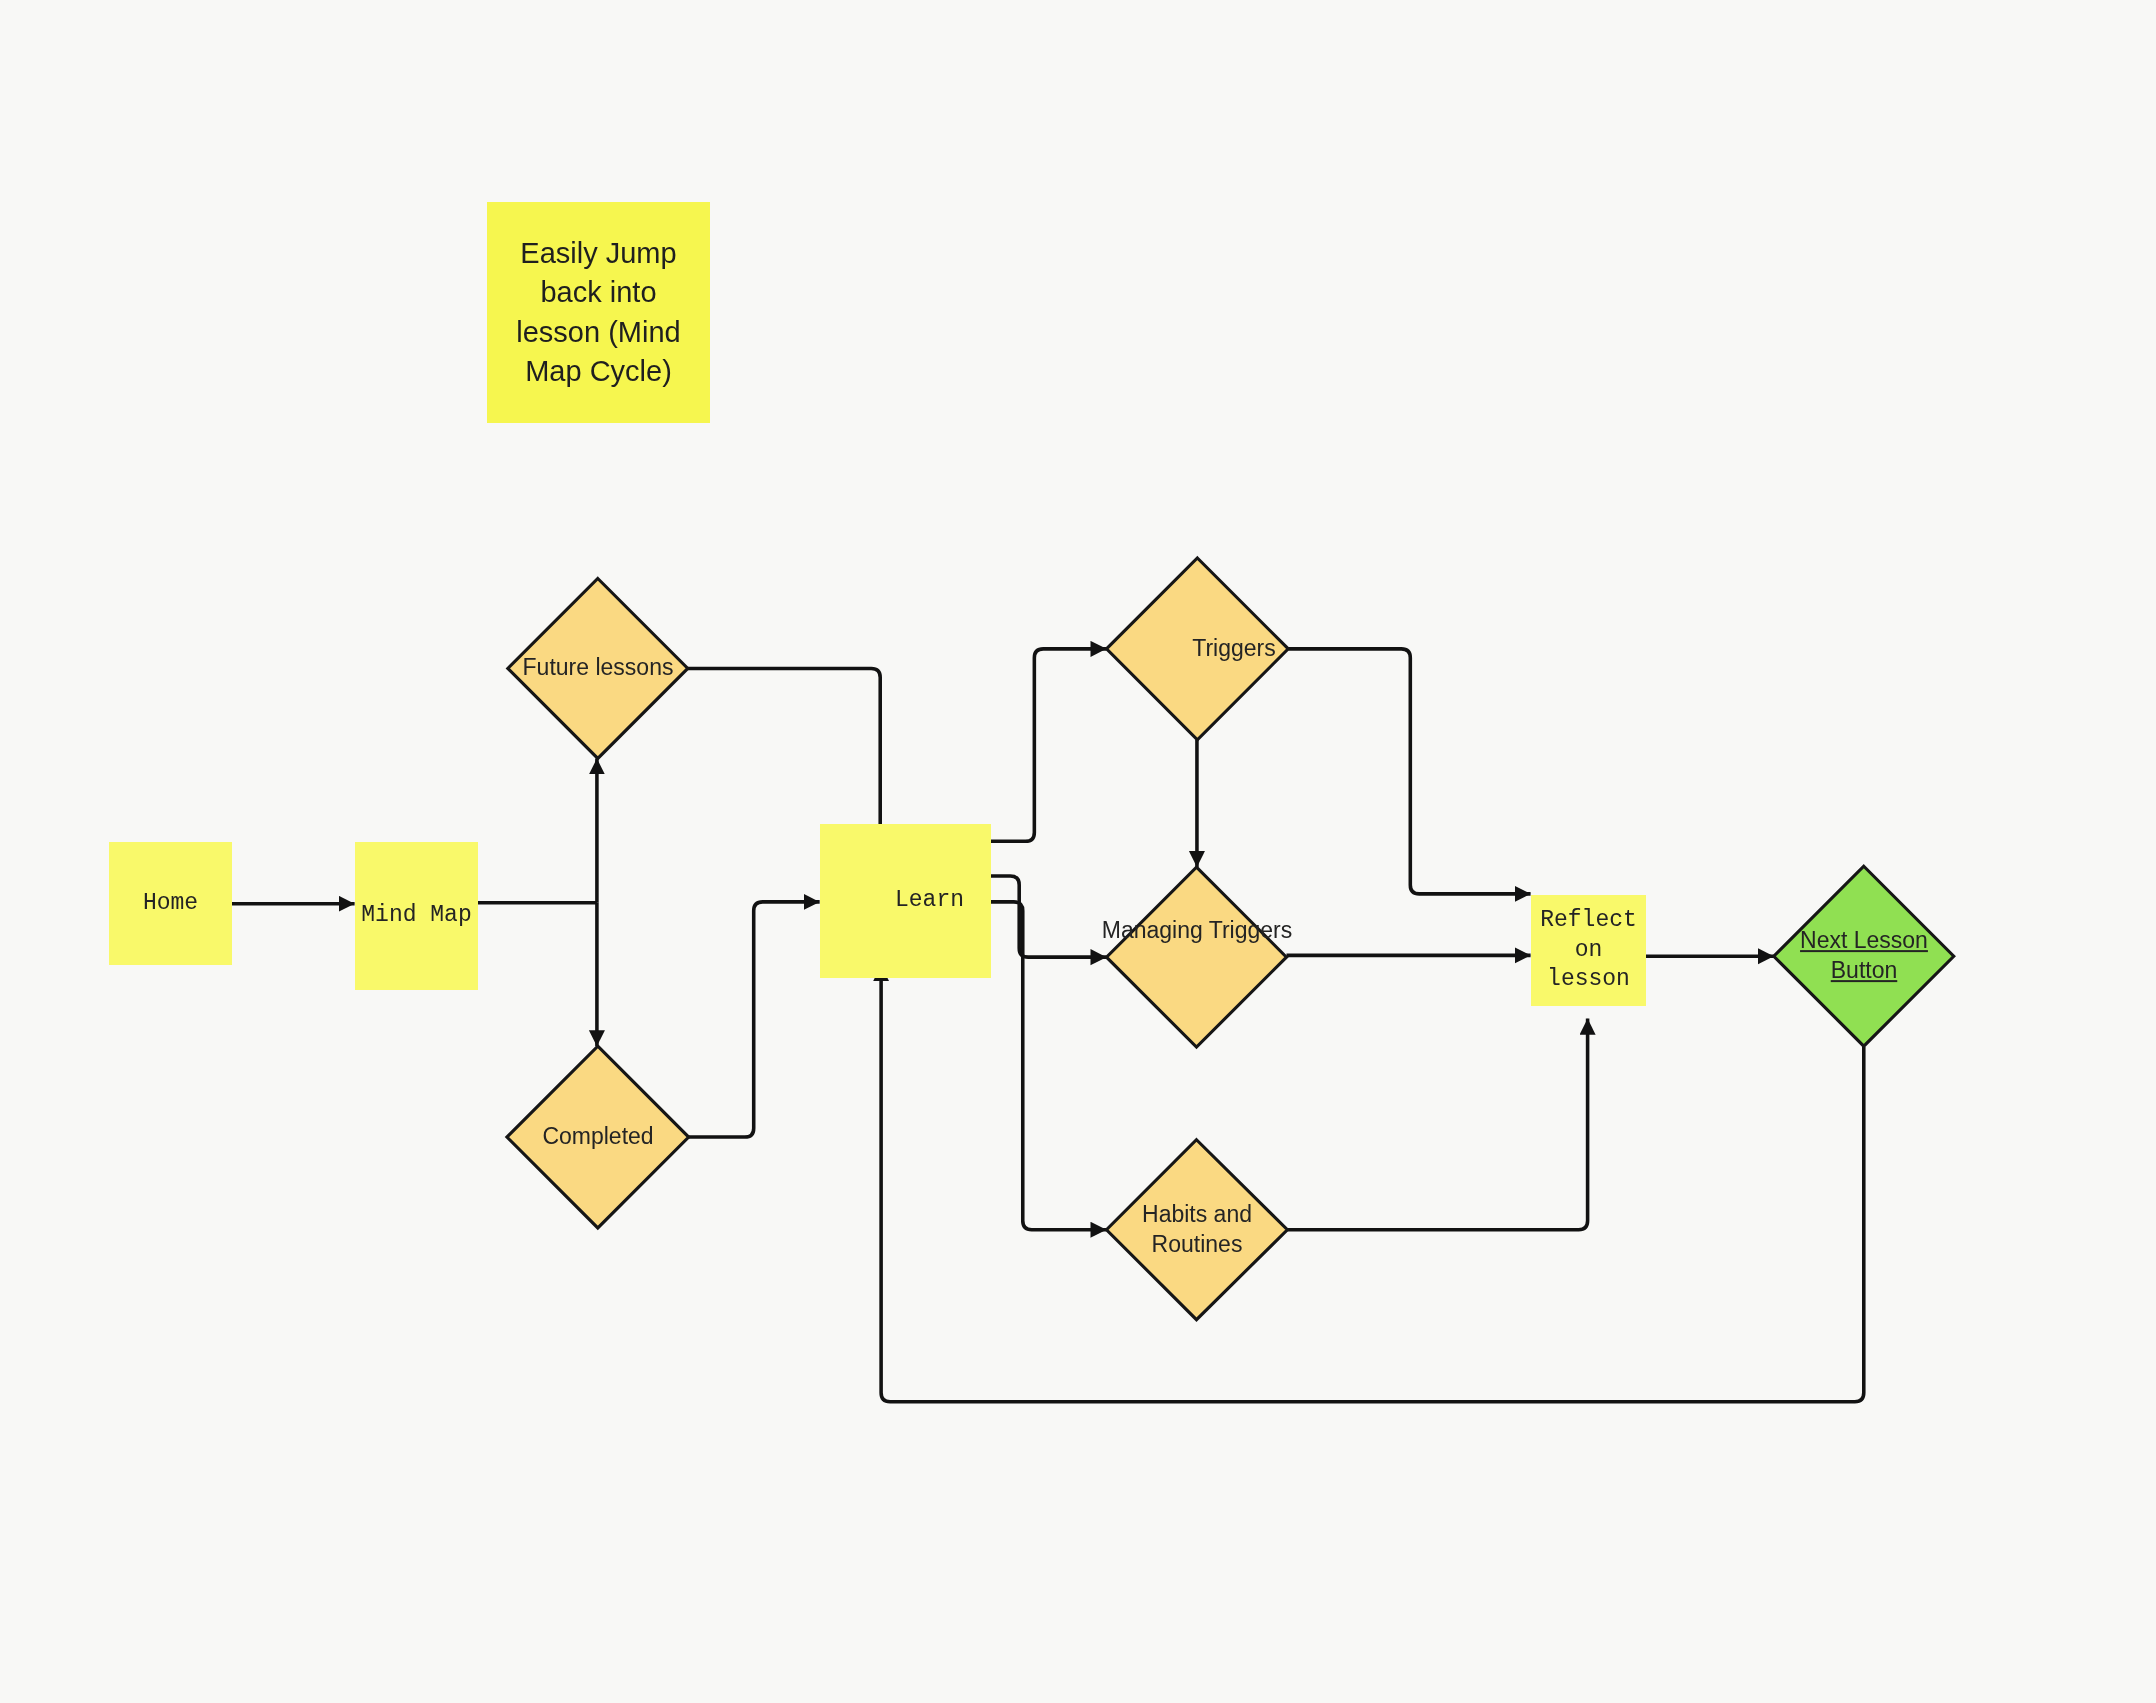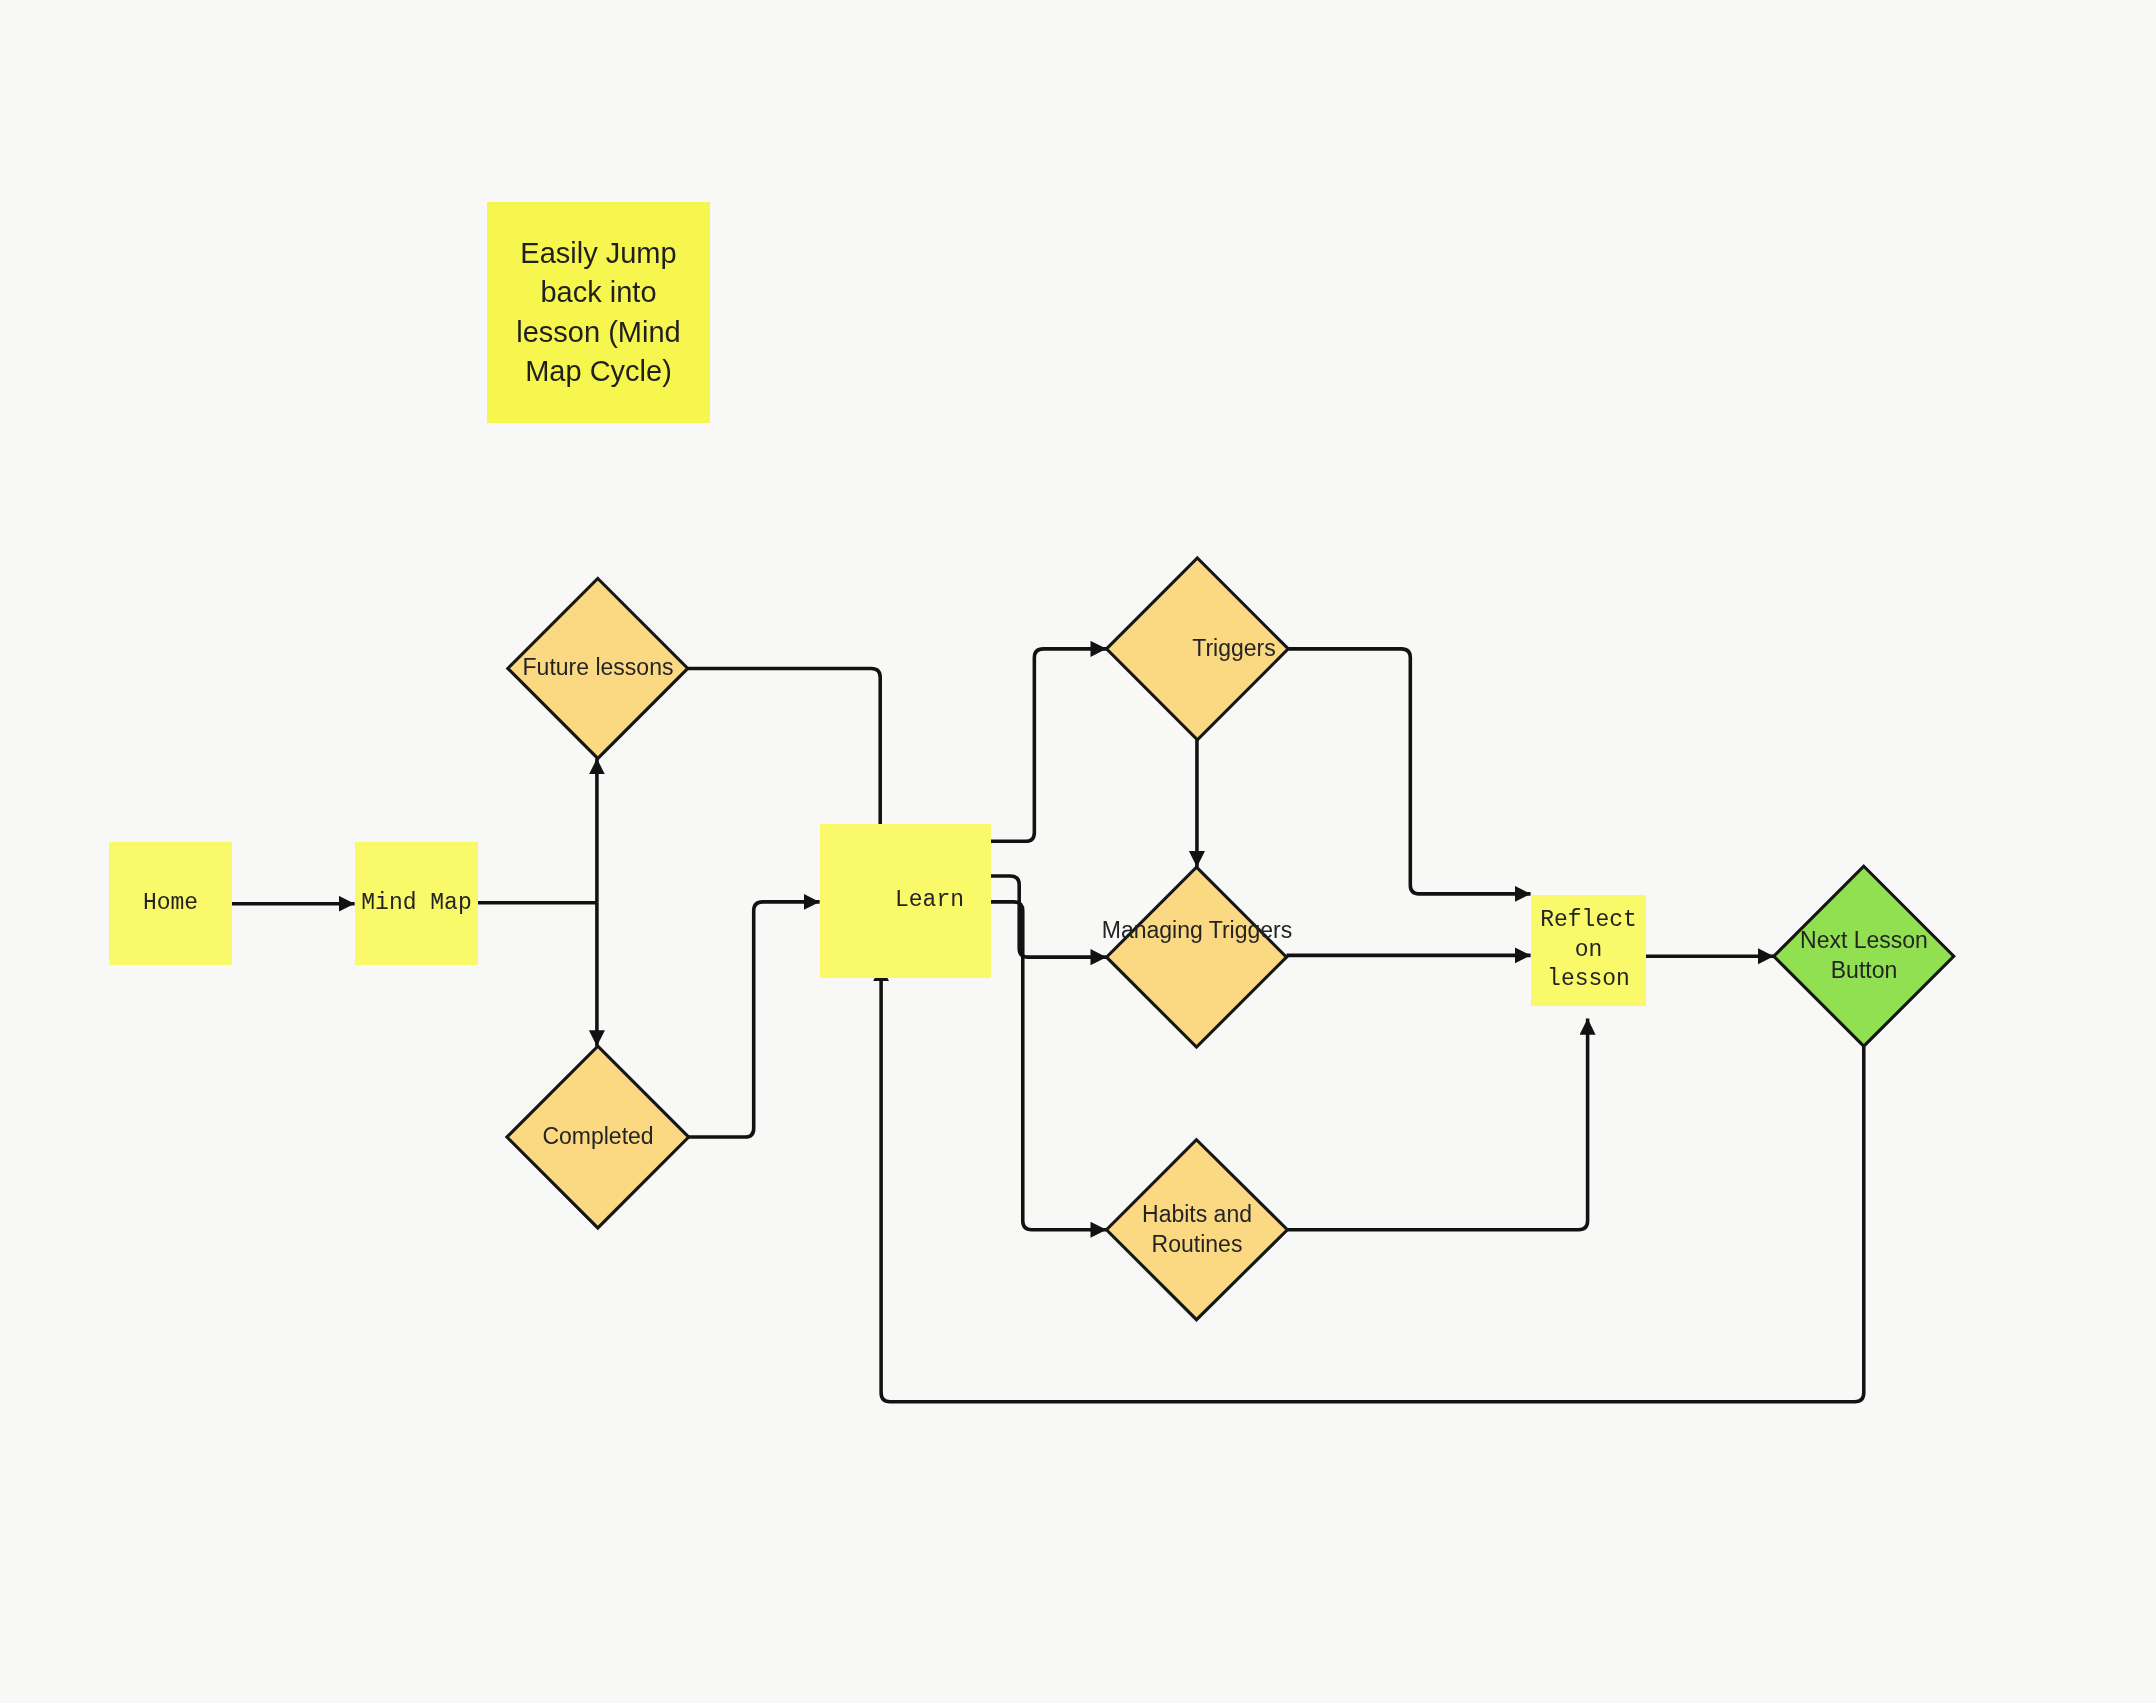--- a/index.html
+++ b/index.html
@@ -36,30 +36,30 @@
   .diamond-label{
     position:absolute;
     transform:translate(-50%,-50%);
     text-align:center;
     color:#242424;
     font-size:23px;line-height:1.3;
   }
   .nowrap{white-space:nowrap;}
   
   .n-home{left:109px;top:842px;width:123px;height:123px;}
-  .n-mindmap{left:355px;top:842px;width:123px;height:123px;}
+  .n-mindmap{left:355px;top:842px;width:123px;height:148px;}
   .n-learn{left:820px;top:824px;width:123px;height:154px;padding-left:48px;}
   .n-reflect{left:1531px;top:895px;width:115px;height:111px;}
   
   .l-future{left:598px;top:668px;}
   .l-completed{left:598px;top:1137px;}
   .l-triggers{left:1198px;top:649px;margin-left:36px;}
   .l-managing{left:1197px;top:907px;margin-top:24px;}
   .l-habits{left:1197px;top:1230px;width:134px;}
-  .l-next{left:1864px;top:956px;width:151px;}
+  .l-next{left:1864px;top:956px;width:151px;text-decoration:underline;}
   .w-reflect{width:109px;margin:auto;}
 </style>
 </head>
 <body>
 
 <div class="canvas">
 
   <svg class="wires" viewBox="0 0 2420 1912" xmlns="http://www.w3.org/2000/svg">
     <defs>
       <marker id="arrow" markerUnits="userSpaceOnUse" markerWidth="22" markerHeight="20" refX="18" refY="9" orient="auto">

